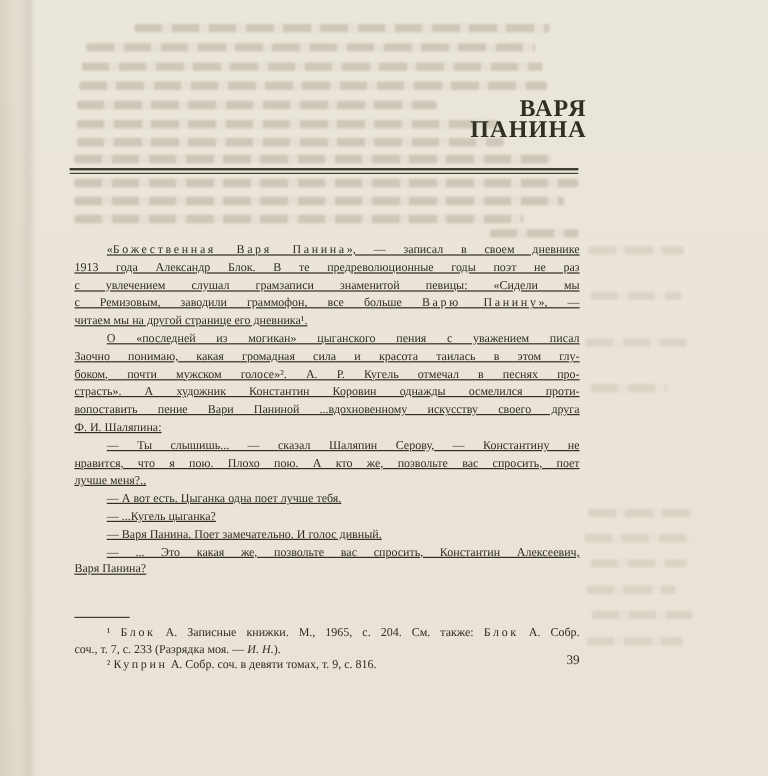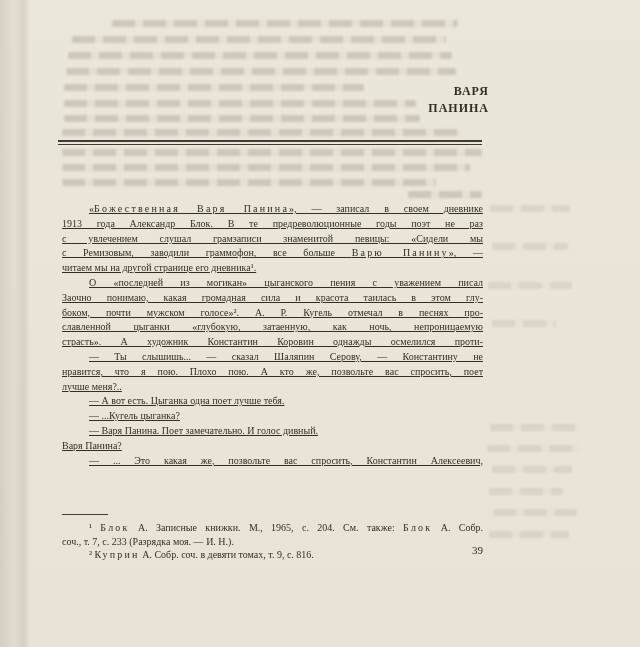--- a/index.html
+++ b/index.html
@@ -25,21 +25,21 @@
       rgba(124,116,94,0.05) 23px, rgba(124,116,94,0.05) 31px);
     border-radius: 2px;
   }
   .bleed.faint { opacity: 0.55; }
   .title {
     position: absolute;
     top: 83px;
     right: 151px;
     text-align: right;
     font-weight: bold;
-    font-size: 12px;
+    font-size: 20px;
     line-height: 16.5px;
     letter-spacing: 1px;
     color: var(--ink, #35312a);
     white-space: nowrap;
   }
   .rule {
     position: absolute;
     top: 140px;
     left: 58px;
     width: 424px;
@@ -61,21 +61,21 @@
     top: 521px;
     left: 62px;
     width: 421px;
     font-size: 10px;
     line-height: 13.5px;
   }
   .line { min-height: 1em; }
   .line.j { text-align: justify; text-align-last: justify; }
   .line.ind { text-indent: 27px; }
   .sp { letter-spacing: 2.2px; }
-  .it { }
+  .it { font-style: italic; }
   .fnsep {
     position: absolute;
     top: 514px;
     left: 62px;
     width: 46px;
     border-top: 1px solid var(--rule, #47433b);
   }
   .pagenum {
     position: absolute;
     top: 544px;
@@ -124,30 +124,31 @@
 
   <div class="bodytext">
       <div class="line j ind"><span>«</span><span class="sp">Божественная Варя Панина</span><span>», — записал в своем дневнике</span></div>
       <div class="line j"><span>1913 года Александр Блок. В те предреволюционные годы поэт не раз</span></div>
       <div class="line j"><span>с увлечением слушал грамзаписи знаменитой певицы: «Сидели мы</span></div>
       <div class="line j"><span>с Ремизовым, заводили граммофон, все больше </span><span class="sp">Варю Панину</span><span>», —</span></div>
       <div class="line"><span>читаем мы на другой странице его дневника¹.</span></div>
       <div class="line j ind"><span>О «последней из могикан» цыганского пения с уважением писал</span></div>
       <div class="line j"><span>Заочно понимаю, какая громадная сила и красота таилась в этом глу-</span></div>
       <div class="line j"><span>боком, почти мужском голосе»². А. Р. Кугель отмечал в песнях про-</span></div>
-      <div class="line j"><span>славленной цыганки «глубокую, затаенную, как ночь, непроницаемую</span></div>
       <div class="line j"><span>страсть». А художник Константин Коровин однажды осмелился проти-</span></div>
+      <div class="line j"><span>вопоставить пение Вари Паниной ...вдохновенному искусству своего друга</span></div>
+      <div class="line"><span>Ф. И. Шаляпина:</span></div>
       <div class="line j ind"><span>— Ты слышишь... — сказал Шаляпин Серову, — Константину не</span></div>
       <div class="line j"><span>нравится, что я пою. Плохо пою. А кто же, позвольте вас спросить, поет</span></div>
       <div class="line"><span>лучше меня?..</span></div>
       <div class="line ind"><span>— А вот есть. Цыганка одна поет лучше тебя.</span></div>
       <div class="line ind"><span>— ...Кугель цыганка?</span></div>
       <div class="line ind"><span>— Варя Панина. Поет замечательно. И голос дивный.</span></div>
+      <div class="line j ind"><span>— ... Это какая же, позвольте вас спросить, Константин Алексеевич,</span></div>
       <div class="line"><span>Варя Панина?</span></div>
-      <div class="line j ind"><span>— ... Это какая же, позвольте вас спросить, Константин Алексеевич,</span></div>
     </div>
 
   <div class="fnsep"></div>
   <div class="footnotes">
       <div class="line j ind"><span>¹ </span><span class="sp">Блок</span><span> А. Записные книжки. М., 1965, с. 204. См. также: </span><span class="sp">Блок</span><span> А. Собр.</span></div>
       <div class="line"><span>соч., т. 7, с. 233 (Разрядка моя. — </span><span class="it">И. Н.</span><span>).</span></div>
       <div class="line ind"><span>² </span><span class="sp">Куприн</span><span> А. Собр. соч. в девяти томах, т. 9, с. 816.</span></div>
     </div>
 
   <div class="pagenum">39</div>

